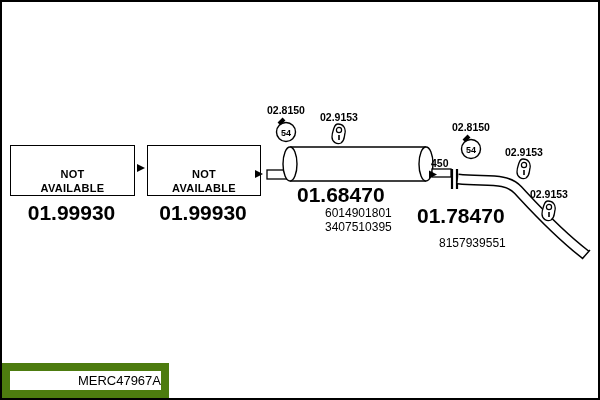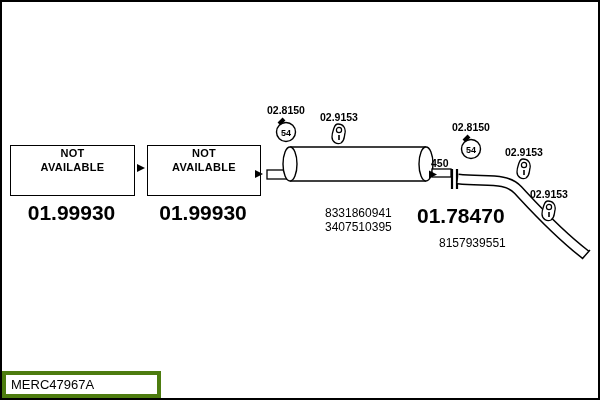--- a/index.html
+++ b/index.html
@@ -4,35 +4,35 @@
 <style>
   html,body { margin:0; padding:0; background:#fff; }
   .stage {
     position:relative; width:600px; height:400px; box-sizing:border-box;
     background:#fff; border:2px solid #000; overflow:hidden;
     font-family:"Liberation Sans", sans-serif; color:#000;
   }
   .abs { position:absolute; }
   .na-box {
     border:1.5px solid #000; display:flex; flex-direction:column;
-    align-items:center; justify-content:flex-start; background:#fff;
+    align-items:center; justify-content:flex-end; background:#fff;
   }
   .na-line { font-size:11px; font-weight:bold; line-height:14px; letter-spacing:.3px; }
   .big-num { font-size:21px; font-weight:bold; text-align:center; white-space:nowrap; }
   .oem { font-size:12px; white-space:nowrap; }
   .clamp { display:flex; flex-direction:column; align-items:center; }
   .clamp-label { font-size:10.5px; font-weight:bold; white-space:nowrap; }
   .arrow-right {
     width:0; height:0;
     border-top:4px solid transparent; border-bottom:4px solid transparent;
     border-left:8px solid #000;
   }
   .ref-box {
-    left:0; bottom:0; width:146px; height:19px; border:4px solid #4d7c0f;
-    background:#fff; font-size:13px; line-height:19px; padding-left:5px;
+    left:0; bottom:0; width:146px; height:19px; border:8px solid #4d7c0f;
+    background:#fff; font-size:13px; line-height:19px; padding-left:5px;text-align:right;
   }
   svg { display:block; }
   svg text { font-family:"Liberation Sans", sans-serif; }
 </style>
 </head>
 <body>
 
 <div class="stage">
 
   <div class="abs na-box" style="left:8px; top:143px; width:123px; height:49px;">
@@ -63,21 +63,22 @@
     <rect x="37" y="5" width="136" height="34" fill="#fff"></rect>
     <line x1="37" y1="5" x2="173" y2="5" stroke="#000" stroke-width="1.4"></line>
     <line x1="37" y1="39" x2="173" y2="39" stroke="#000" stroke-width="1.4"></line>
     <ellipse cx="173" cy="22" rx="7" ry="17" fill="#fff" stroke="#000" stroke-width="1.4"></ellipse>
     <ellipse cx="37" cy="22" rx="7" ry="17" fill="#fff" stroke="#000" stroke-width="1.4"></ellipse>
     <rect x="179" y="27" width="19" height="8" fill="#fff" stroke="#000" stroke-width="1.3"></rect>
     <polygon points="176,28.5 176,36.5 184,32.5" fill="#000"></polygon>
     <text x="178" y="25" font-size="10.5" font-weight="bold">450</text>
   </svg>
 
-  <div class="abs oem" style="left:323px; top:204px;">8331860941</div>
+  <div class="abs big-num" style="left:295px; top:181px;">01.68470</div>
+  <div class="abs oem" style="left:323px; top:204px;">6014901801</div>
   <div class="abs oem" style="left:323px; top:218px;">3407510395</div>
 
   <div class="abs big-num" style="left:415px; top:202px;">01.78470</div>
   <div class="abs oem" style="left:437px; top:234px;">8157939551</div>
 
   <div class="abs clamp" style="left:265px; top:102px;">
     <div class="clamp-label">02.8150</div>
     <svg width="30" height="27" viewBox="0 0 30 27">
       <path d="M8,8 L13,3" stroke="#000" stroke-width="4"></path>
       <circle cx="15" cy="16" r="9.5" fill="#fff" stroke="#000" stroke-width="1.4"></circle>

